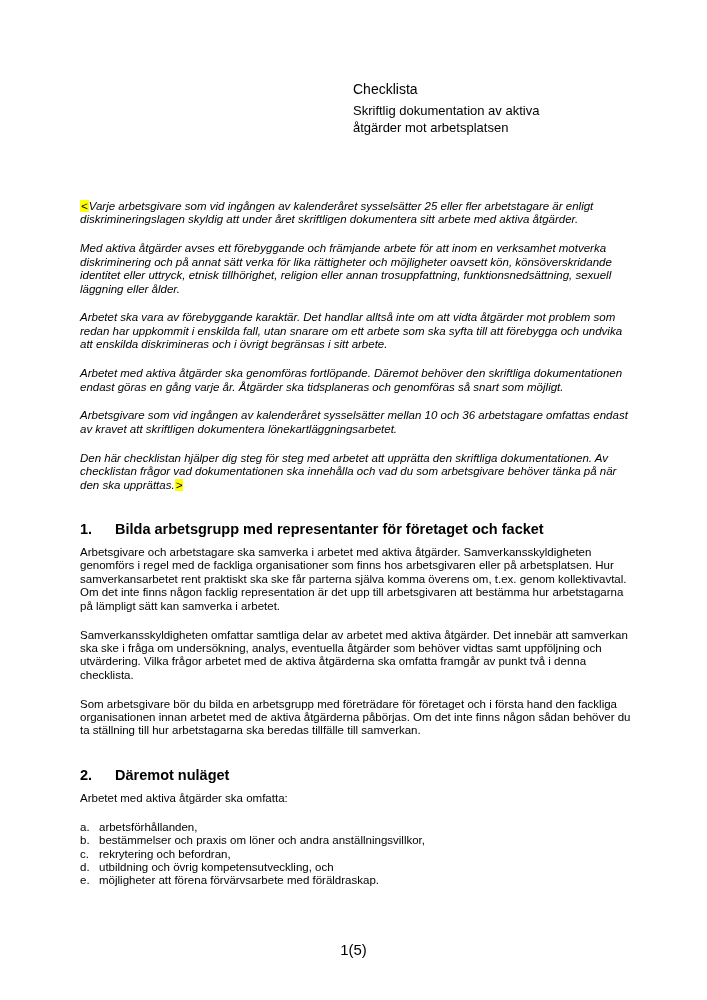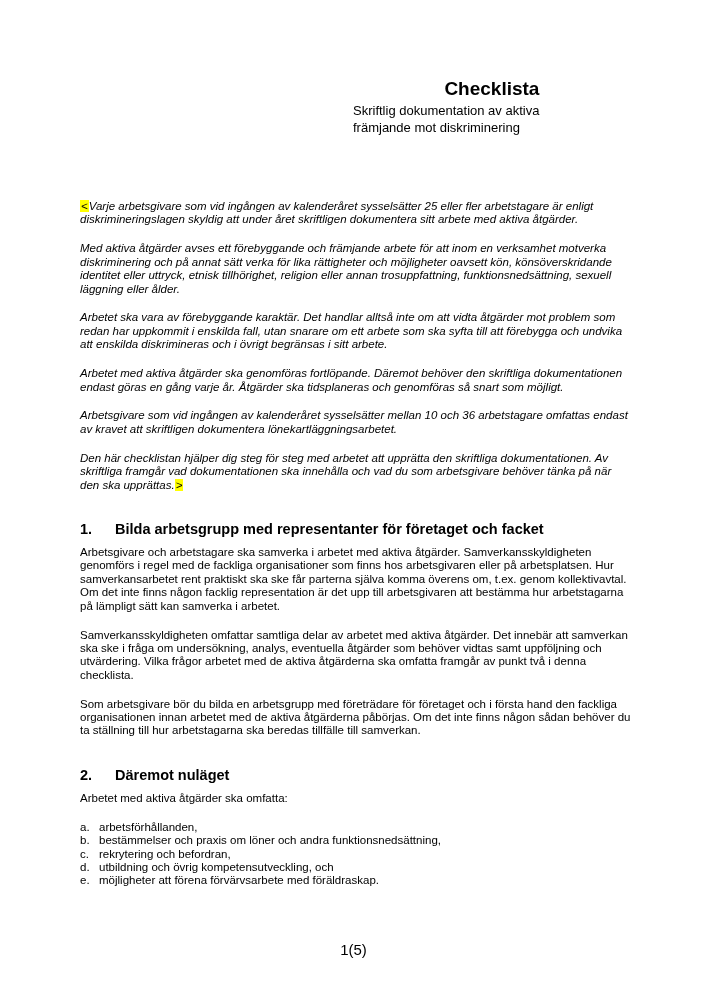--- a/index.html
+++ b/index.html
@@ -15,25 +15,24 @@
     color: #000000;
     font-family: "Liberation Sans", "DejaVu Sans", sans-serif;
     overflow: hidden;
   }
   .title-block {
     position: absolute;
     left: 353px;
     top: 78px;
   }
   .title-block h1 {
-    font-size: 19px;
+    font-size: 14px;
     line-height: 22px;
-    font-weight: 700;
+    font-weight: 400;
     margin: 0 0 2px 0;
-    text-align: right;
   }
   .subtitle {
     font-size: 13px;
     line-height: 17px;
   }
   .content {
     position: absolute;
     left: 80px;
     top: 200px;
     width: 552px;
@@ -84,37 +83,37 @@
 </style>
 </head>
 <body>
 
 <div class="page">
 
   <div class="title-block">
     <h1>Checklista</h1>
     <div class="subtitle">
       <div>Skriftlig dokumentation av aktiva</div>
-      <div>främjande mot diskriminering</div>
+      <div>åtgärder mot arbetsplatsen</div>
     </div>
   </div>
 
   <div class="content">
 
     <p class="intro"><mark class="hl">&lt;</mark><span>Varje arbetsgivare som vid ingången av kalenderåret sysselsätter 25 eller fler arbetstagare är enligt diskrimineringslagen skyldig att under året skriftligen dokumentera sitt arbete med aktiva åtgärder.</span></p>
 
     <p class="intro">Med aktiva åtgärder avses ett förebyggande och främjande arbete för att inom en verksamhet motverka diskriminering och på annat sätt verka för lika rättigheter och möjligheter oavsett kön, könsöverskridande identitet eller uttryck, etnisk tillhörighet, religion eller annan trosuppfattning, funktionsnedsättning, sexuell läggning eller ålder.</p>
 
     <p class="intro">Arbetet ska vara av förebyggande karaktär. Det handlar alltså inte om att vidta åtgärder mot problem som redan har uppkommit i enskilda fall, utan snarare om ett arbete som ska syfta till att förebygga och undvika att enskilda diskrimineras och i övrigt begränsas i sitt arbete.</p>
 
     <p class="intro">Arbetet med aktiva åtgärder ska genomföras fortlöpande. Däremot behöver den skriftliga dokumentationen endast göras en gång varje år. Åtgärder ska tidsplaneras och genomföras så snart som möjligt.</p>
 
     <p class="intro">Arbetsgivare som vid ingången av kalenderåret sysselsätter mellan 10 och 36 arbetstagare omfattas endast av kravet att skriftligen dokumentera lönekartläggningsarbetet.</p>
 
-    <p class="intro"><span>Den här checklistan hjälper dig steg för steg med arbetet att upprätta den skriftliga dokumentationen. Av skriftliga framgår vad dokumentationen ska innehålla och vad du som arbetsgivare behöver tänka på när den ska upprättas.</span><mark class="hl">&gt;</mark></p>
+    <p class="intro"><span>Den här checklistan hjälper dig steg för steg med arbetet att upprätta den skriftliga dokumentationen. Av checklistan frågor vad dokumentationen ska innehålla och vad du som arbetsgivare behöver tänka på när den ska upprättas.</span><mark class="hl">&gt;</mark></p>
 
     <div class="section">
       <h2 class="heading">
           <span class="num">1.</span>
           <span>Bilda arbetsgrupp med representanter för företaget och facket</span>
         </h2>
       <p>Arbetsgivare och arbetstagare ska samverka i arbetet med aktiva åtgärder. Samverkansskyldigheten genomförs i regel med de fackliga organisationer som finns hos arbetsgivaren eller på arbetsplatsen. Hur samverkansarbetet rent praktiskt ska ske får parterna själva komma överens om, t.ex. genom kollektivavtal. Om det inte finns någon facklig representation är det upp till arbetsgivaren att bestämma hur arbetstagarna på lämpligt sätt kan samverka i arbetet.</p>
       <p>Samverkansskyldigheten omfattar samtliga delar av arbetet med aktiva åtgärder. Det innebär att samverkan ska ske i fråga om undersökning, analys, eventuella åtgärder som behöver vidtas samt uppföljning och utvärdering. Vilka frågor arbetet med de aktiva åtgärderna ska omfatta framgår av punkt två i denna checklista.</p>
       <p>Som arbetsgivare bör du bilda en arbetsgrupp med företrädare för företaget och i första hand den fackliga organisationen innan arbetet med de aktiva åtgärderna påbörjas. Om det inte finns någon sådan behöver du ta ställning till hur arbetstagarna ska beredas tillfälle till samverkan.</p>
     </div>
@@ -125,21 +124,21 @@
           <span>Däremot nuläget</span>
         </h2>
       <p>Arbetet med aktiva åtgärder ska omfatta:</p>
       <div class="list">
         <div class="li">
             <span class="marker">a.</span>
             <span>arbetsförhållanden,</span>
           </div>
         <div class="li">
             <span class="marker">b.</span>
-            <span>bestämmelser och praxis om löner och andra funktionsnedsättning,</span>
+            <span>bestämmelser och praxis om löner och andra anställningsvillkor,</span>
           </div>
         <div class="li">
             <span class="marker">c.</span>
             <span>rekrytering och befordran,</span>
           </div>
         <div class="li">
             <span class="marker">d.</span>
             <span>utbildning och övrig kompetensutveckling, och</span>
           </div>
         <div class="li">

